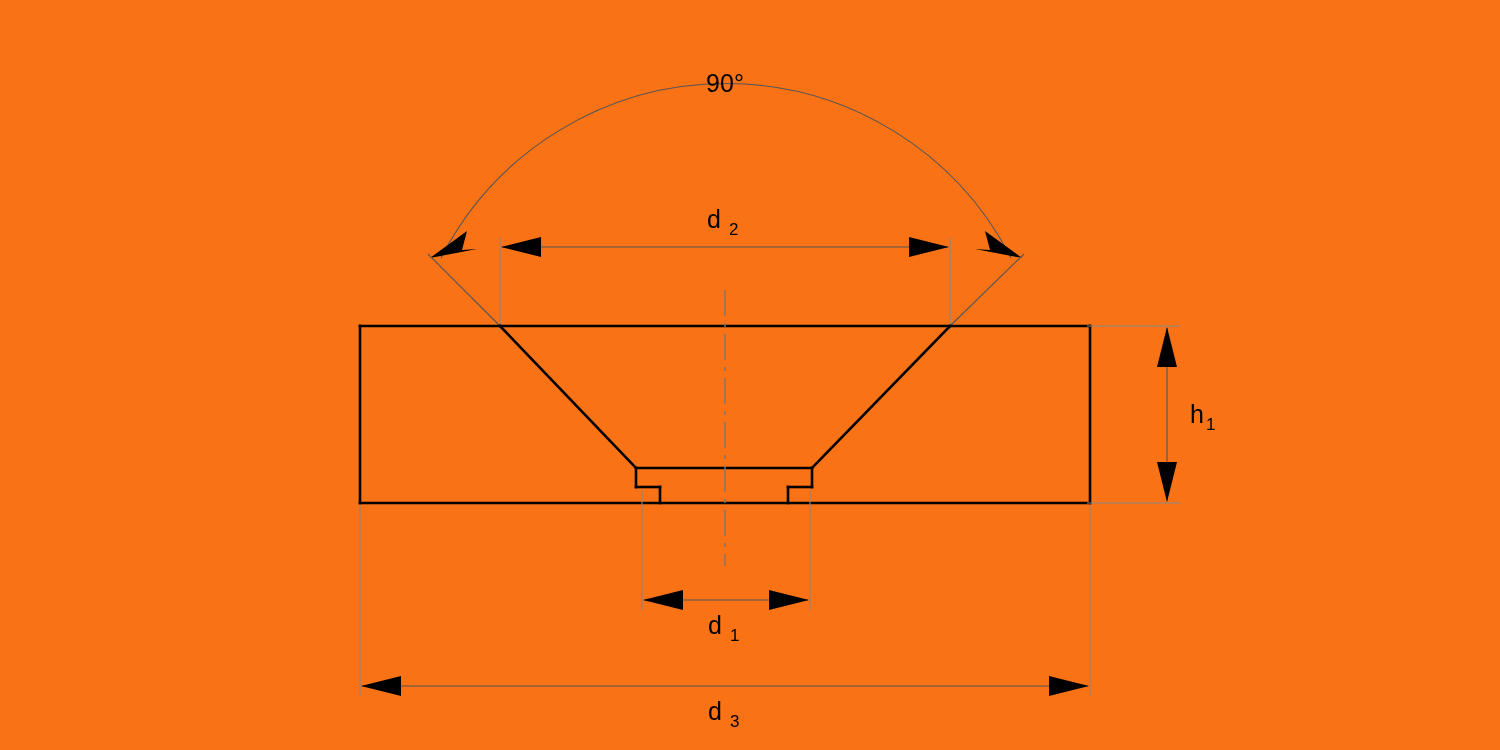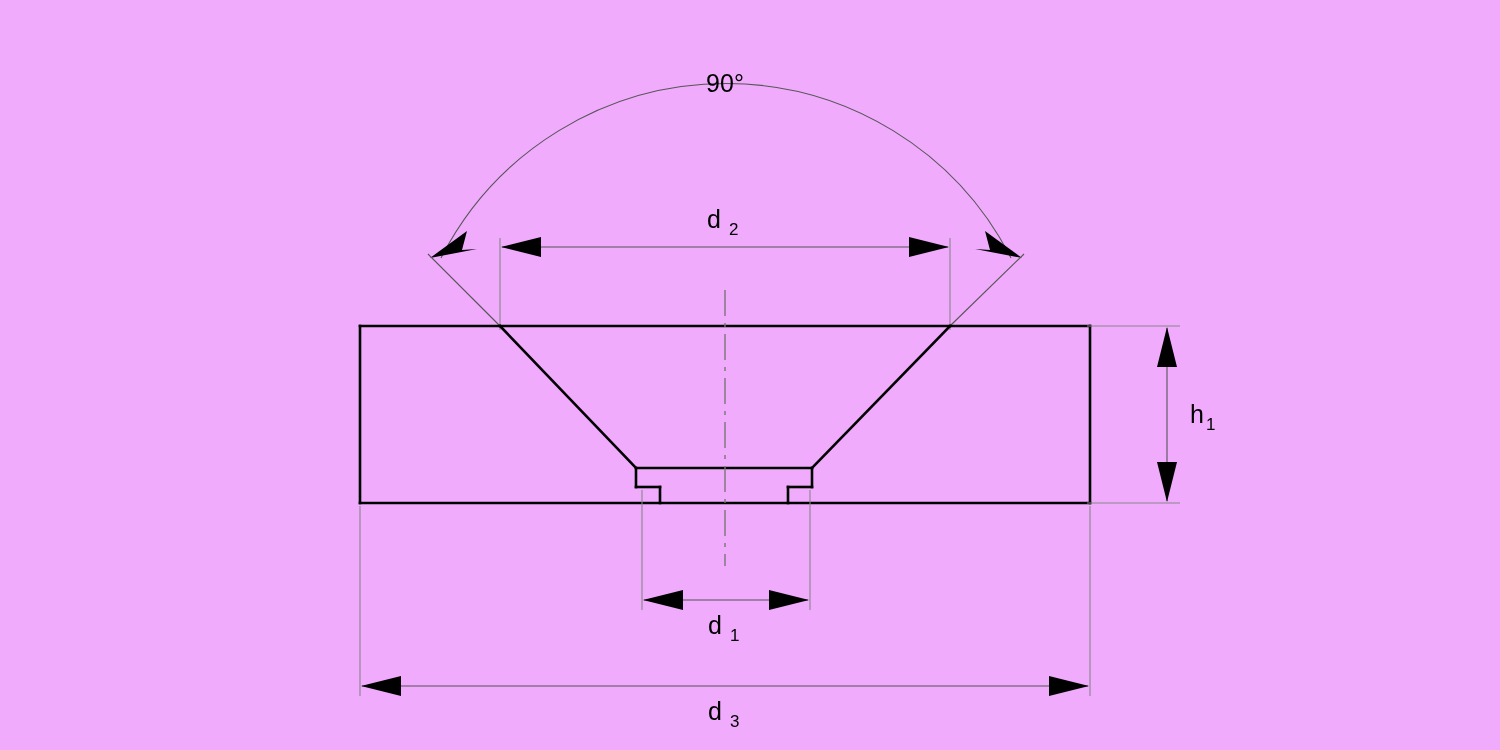--- a/index.html
+++ b/index.html
@@ -10,21 +10,21 @@
   body {
     width: 1500px;
     height: 750px;
     font-family: "Liberation Sans", sans-serif;
     overflow: hidden;
   }
   #drawing-root {
     position: relative;
     width: 1500px;
     height: 750px;
-    background: #f0abfc;
+    background: #f97316;
   }
   svg#technical-drawing {
     display: block;
     width: 1500px;
     height: 750px;
   }
   .part-outline {
     fill: none;
     stroke: #000000;
     stroke-width: 2.6;

